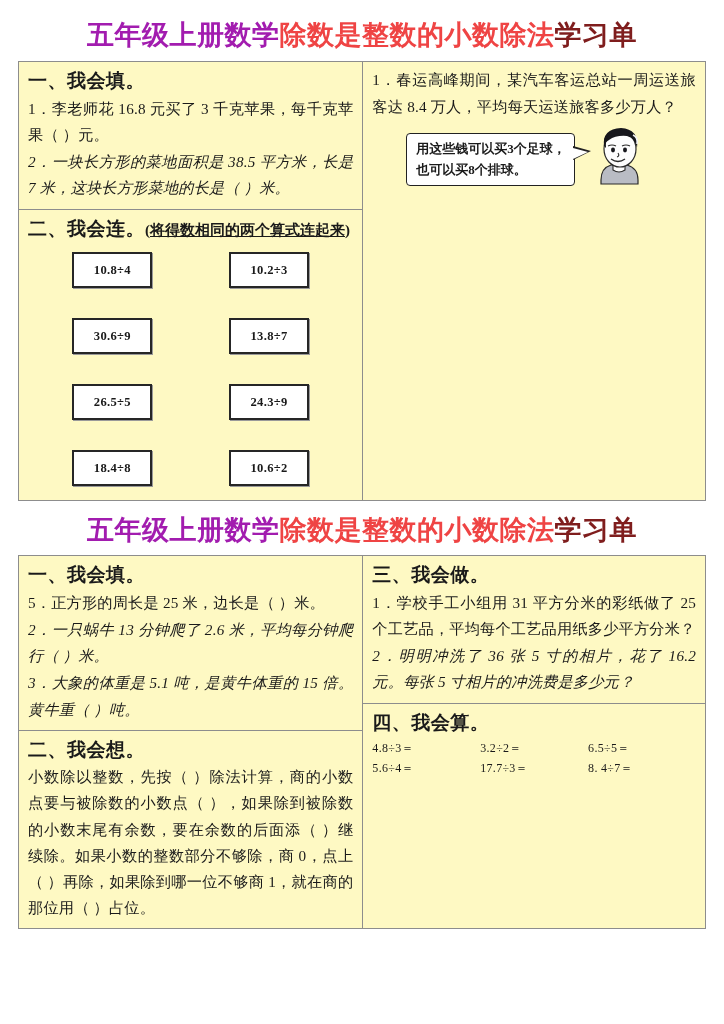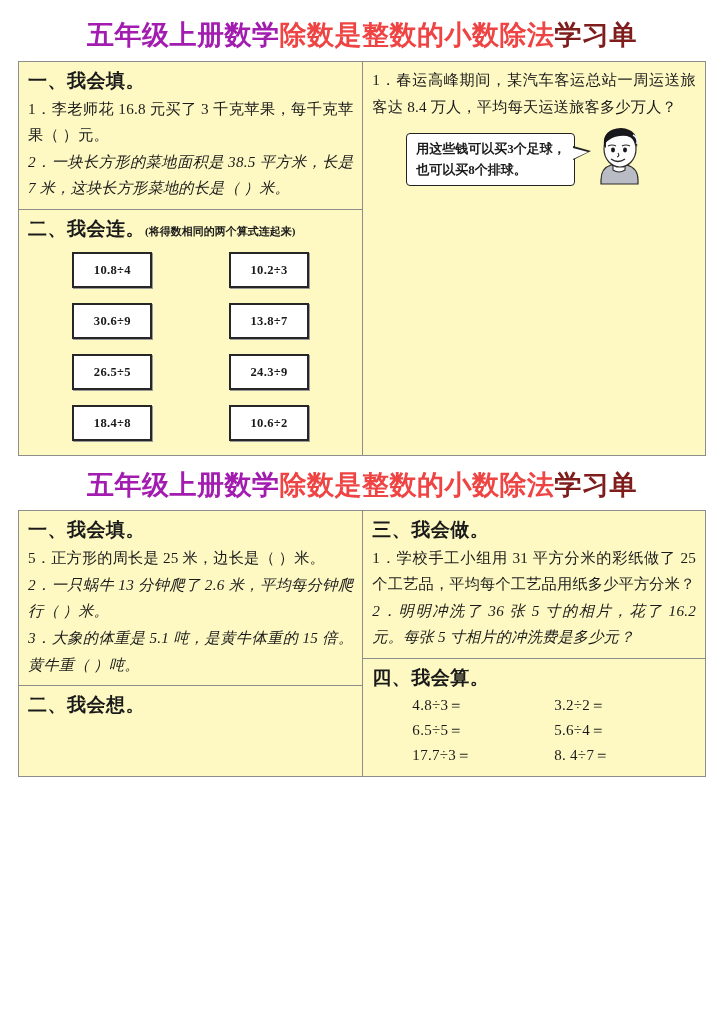--- a/index.html
+++ b/index.html
@@ -67,38 +67,39 @@
   
   .sec-head {
     font-weight: bold;
     font-size: 19px;
     line-height: 1.45;
     margin-bottom: 1px;
     letter-spacing: 0.5px;
   }
   .sec-head .hint {
     font-weight: bold;
-    font-size: 11px;
+    font-size: 15px;
     letter-spacing: 0;
+    text-decoration: underline;
   }
   .q {
     font-size: 15.2px;
     line-height: 1.72;
     text-align: justify;
     margin: 0;
     letter-spacing: 0.2px;
   }
   .q + .q { margin-top: 1px; font-style: italic; }
   .q-gap { margin-top: 26px; }
 
   
   .match-grid {
     display: grid;
     grid-template-columns: 1fr 1fr;
-    row-gap: 15px;
+    row-gap: 30px;
     padding: 9px 6px 7px 6px;
     justify-items: center;
   }
   .mbox {
     width: 76px;
     height: 32px;
     border: 2px solid #262626;
     display: flex;
     align-items: center;
     justify-content: center;
@@ -150,26 +151,25 @@
   }
   .boy {
     margin-left: 16px;
     margin-bottom: -4px;
     flex: 0 0 auto;
   }
 
   
   .calc-grid {
     display: grid;
-    grid-template-columns: 1fr 1fr;
-    font-size: 15px;
+    grid-template-columns: 1fr 1fr 1fr;
+    font-size: 12px;
     line-height: 1.68;
     padding-top: 1px;
     letter-spacing: 0.3px;
-    margin-left: 40px;
   }
   .calc-cell { white-space: nowrap; }
 </style>
 </head>
 <body>
 
 <div class="page page1">
 
   <div class="title">
     <span class="seg-a">五年级上册数学</span><span class="seg-b">除数是整数的小数除法</span><span class="seg-c">学习单</span>
@@ -245,20 +245,21 @@
 
       <div class="cell">
         <div class="sec-head">一、我会填。</div>
         <p class="q">5．正方形的周长是 25 米，边长是（        ）米。</p>
         <p class="q">2．一只蜗牛 13 分钟爬了 2.6 米，平均每分钟爬行（      ）米。</p>
         <p class="q">3．大象的体重是 5.1 吨，是黄牛体重的 15 倍。黄牛重（      ）吨。</p>
       </div>
 
       <div class="cell">
         <div class="sec-head">二、我会想。</div>
+        <p class="q">小数除以整数，先按（          ）除法计算，商的小数点要与被除数的小数点（        ），如果除到被除数的小数末尾有余数，要在余数的后面添（      ）继续除。如果小数的整数部分不够除，商 0，点上（        ）再除，如果除到哪一位不够商 1，就在商的那位用（     ）占位。</p>
       </div>
 
     </div>
 
     <div class="col-right">
 
       <div class="cell">
         <div class="sec-head">三、我会做。</div>
         <p class="q">1．学校手工小组用 31 平方分米的彩纸做了 25 个工艺品，平均每个工艺品用纸多少平方分米？</p>
         <p class="q q-gap">2．明明冲洗了 36 张 5 寸的相片，花了 16.2 元。每张 5 寸相片的冲洗费是多少元？</p>

